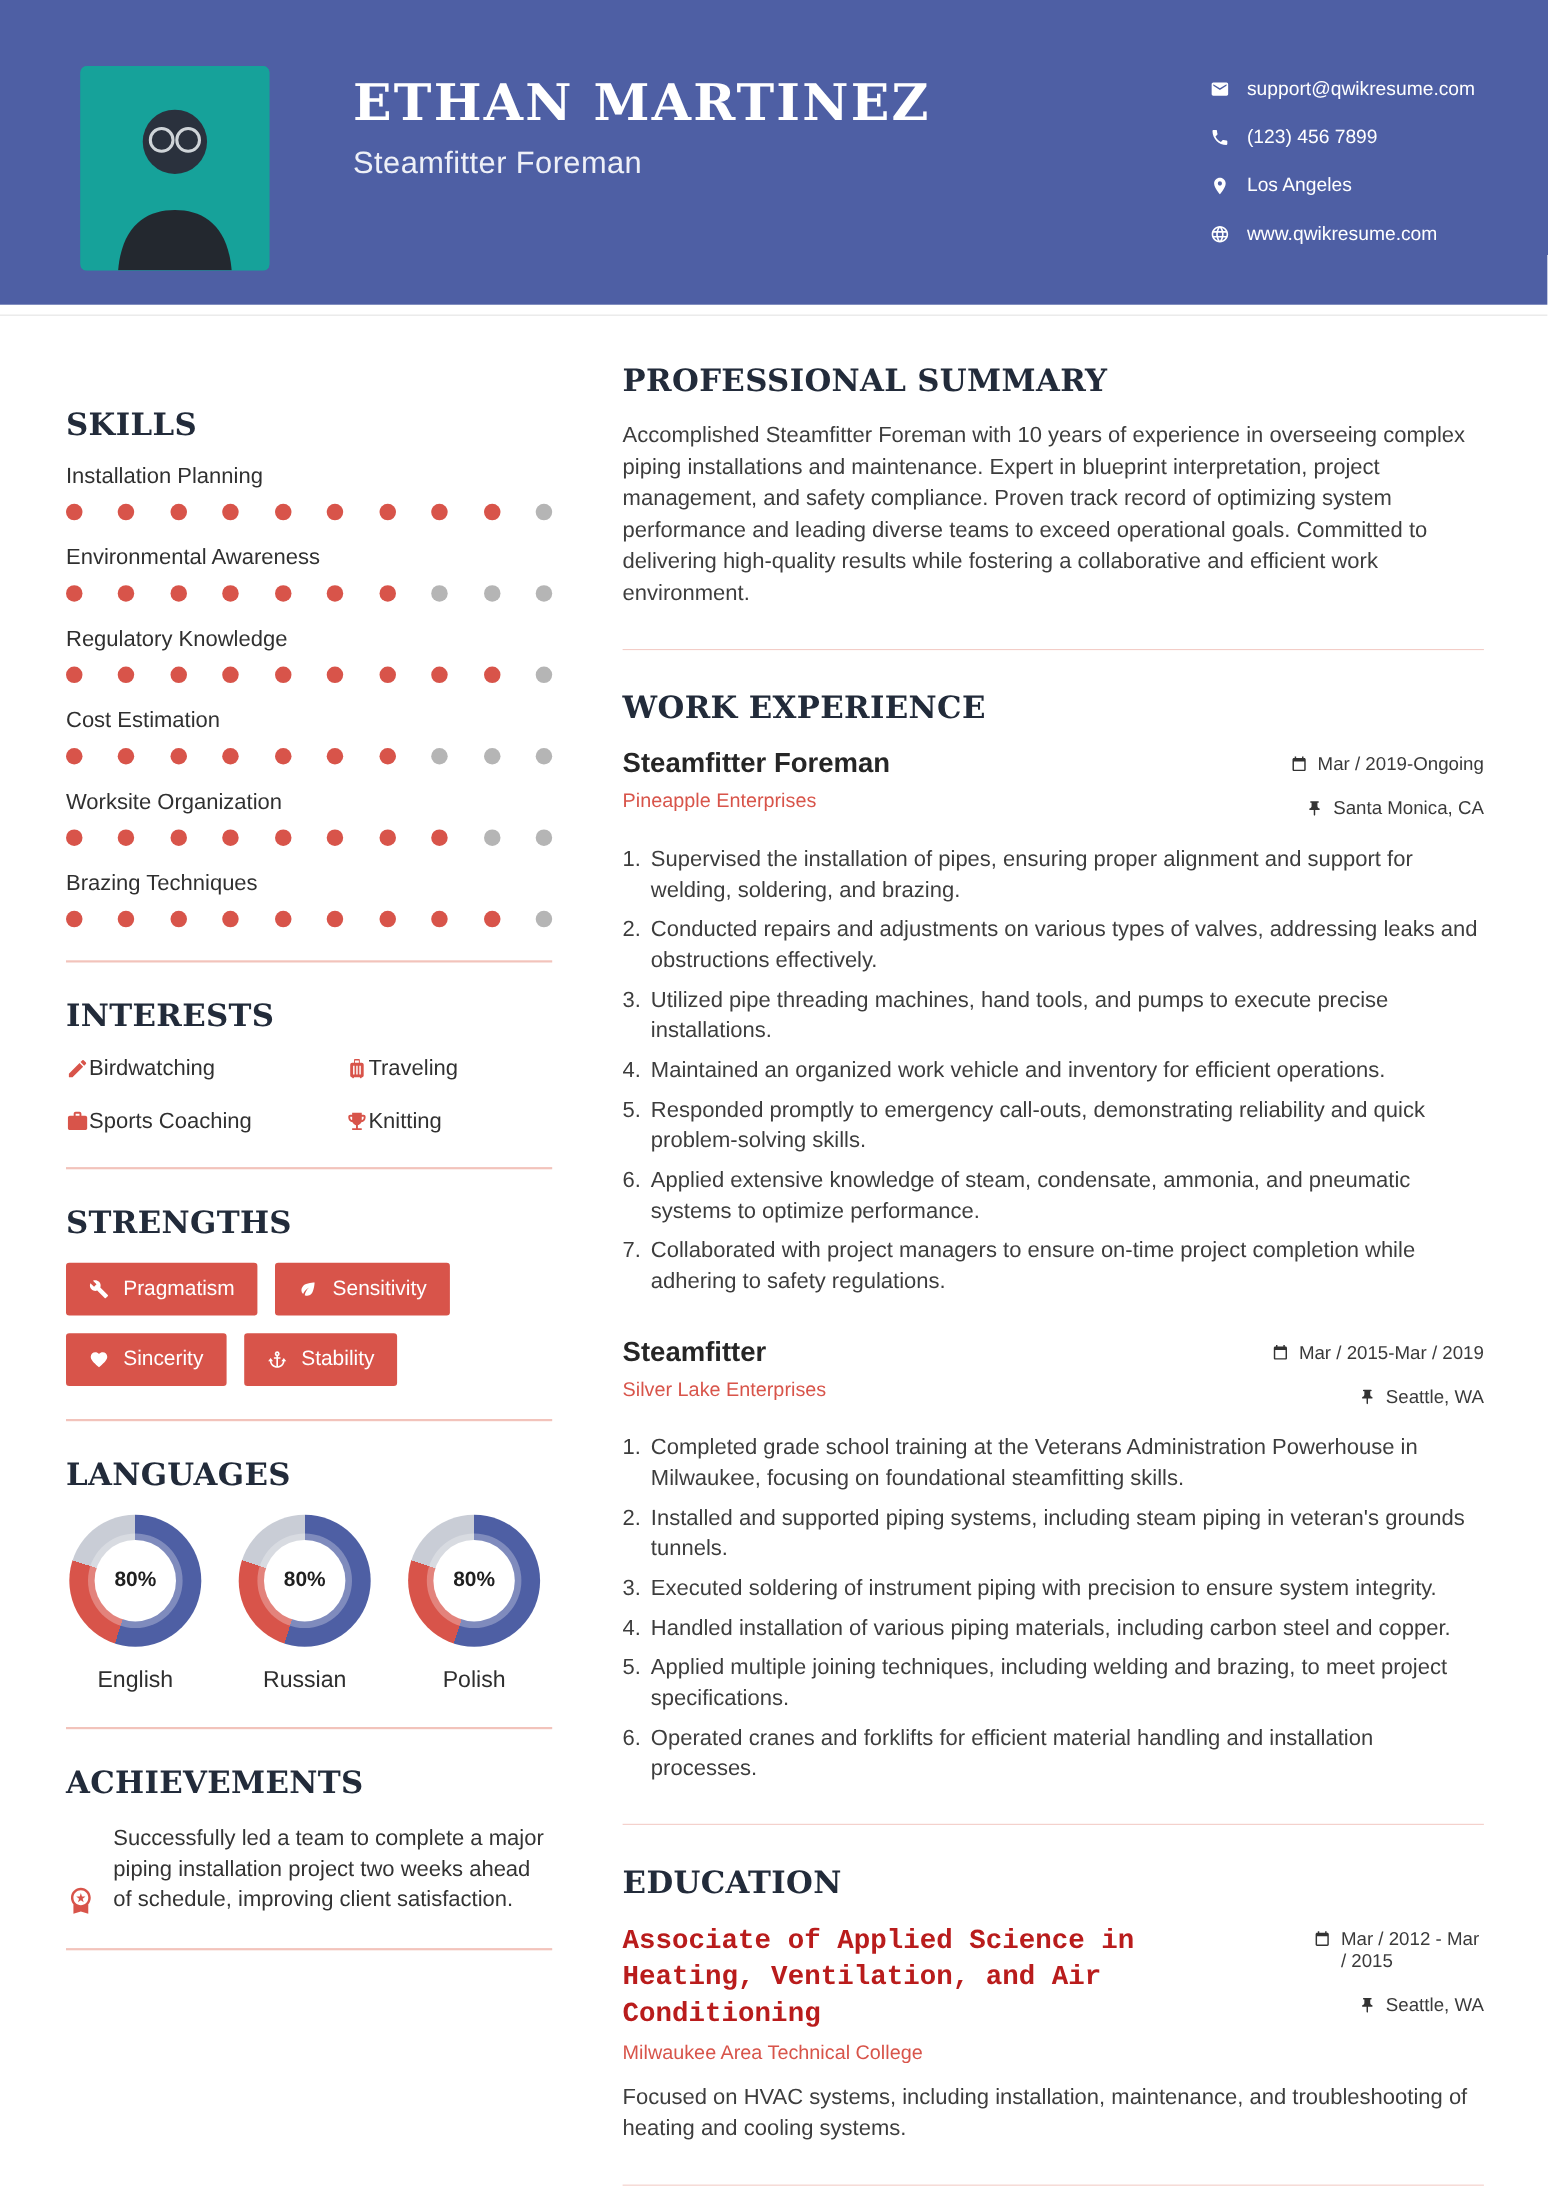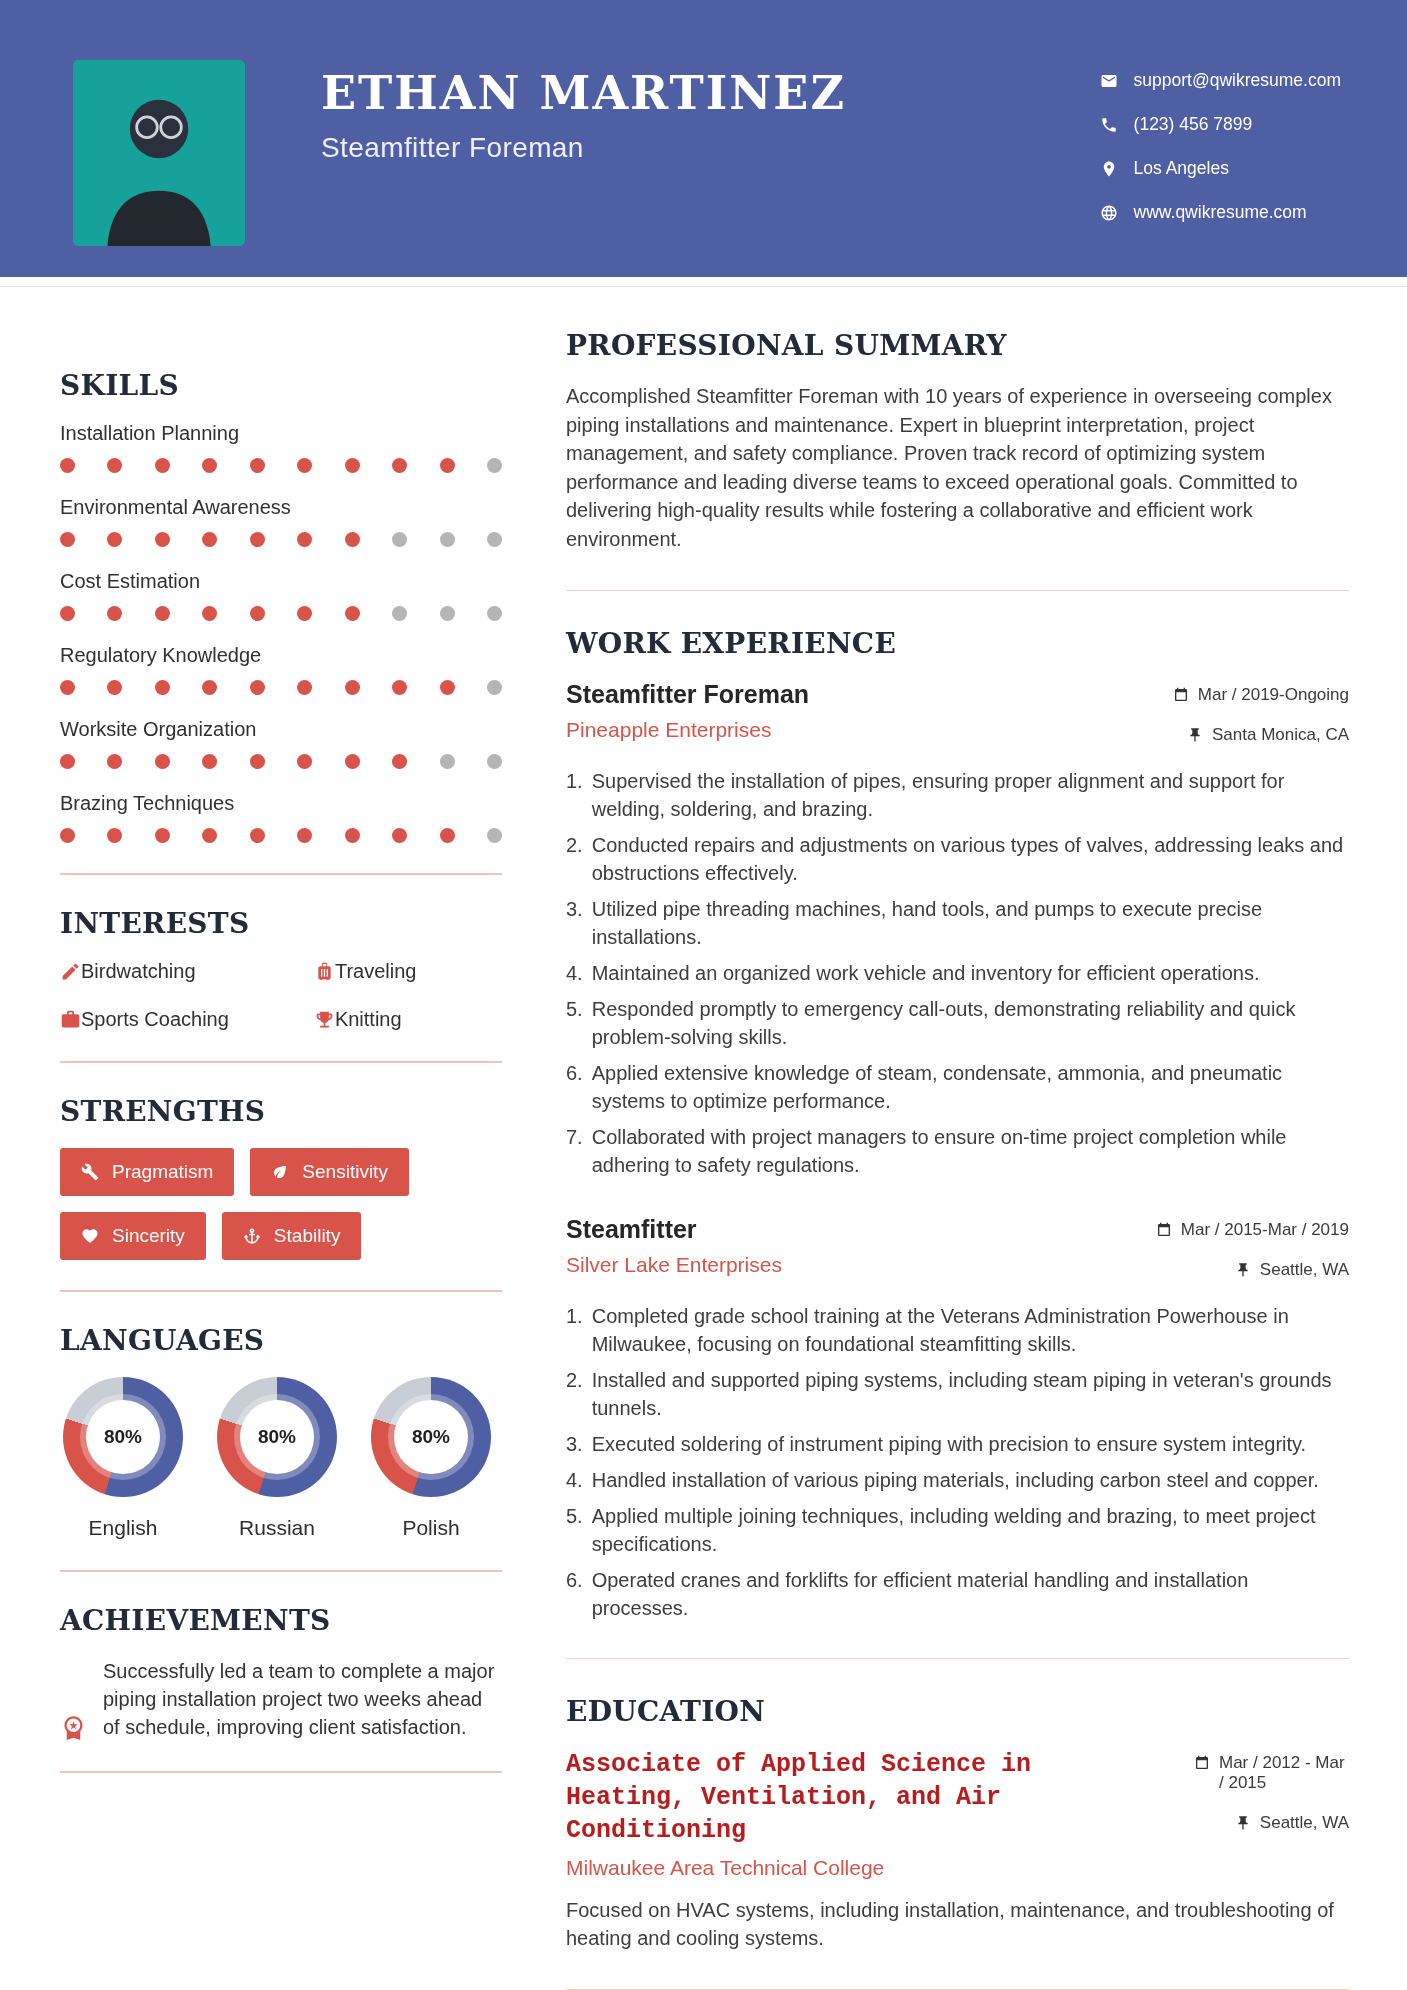--- a/index.html
+++ b/index.html
@@ -59,21 +59,21 @@
   
   .ach-item{display:flex;gap:16px;margin-bottom:27px;align-items:flex-end;}
   .ach-icon svg{width:27px;height:27px;fill:var(--accent);display:block;}
   .ach-text{font-size:20px;line-height:1.4;color:#333;}
   
   .summary-text{font-size:20px;line-height:1.43;margin:0;color:var(--text);}
   .job{margin-bottom:36px;}
   .job:last-child{margin-bottom:0;}
   .job-head{display:flex;justify-content:space-between;align-items:flex-start;}
   .job-title{font-size:25px;font-weight:bold;color:#262626;margin:0;}
-  .company{font-size:21px;color:var(--accent);margin-top:9px;}
+  .company{font-size:18px;color:var(--accent);margin-top:9px;}
   .job-meta{display:flex;flex-direction:column;gap:20px;align-items:flex-end;padding-top:5px;flex-shrink:0;margin-left:20px;}
   .meta-row{display:flex;gap:9px;align-items:flex-start;font-size:17px;color:#3a3a3a;}
   .micon svg{width:16px;height:16px;fill:#333;display:block;margin-top:2px;}
   .bullets{list-style:none;margin:22px 0 0;padding:0;}
   .bullets li{display:flex;gap:9px;font-size:20px;line-height:1.4;color:var(--text);margin-bottom:8px;}
   .bnum{flex-shrink:0;}
   .edu-head{display:flex;justify-content:space-between;align-items:flex-start;}
   .degree{font-size:25px;font-weight:bold;color:#b91c1c;margin:0;line-height:1.32;max-width:560px;font-family:Liberation Mono, monospace;}
   .edu-dates{max-width:130px;}
   .edu-desc{font-size:20px;line-height:1.43;margin:16px 0 0;color:var(--text);}
@@ -167,46 +167,46 @@
                 <span class="dot on"></span>
                 <span class="dot on"></span>
                 <span class="dot on"></span>
                 <span class="dot on"></span>
                 <span class="dot"></span>
                 <span class="dot"></span>
                 <span class="dot"></span>
               </div>
             </div>
             <div class="skill-item">
+              <div class="skill-name">Regulatory Knowledge</div>
+              <div class="dots">
+                <span class="dot on"></span>
+                <span class="dot on"></span>
+                <span class="dot on"></span>
+                <span class="dot on"></span>
+                <span class="dot on"></span>
+                <span class="dot on"></span>
+                <span class="dot on"></span>
+                <span class="dot on"></span>
+                <span class="dot on"></span>
+                <span class="dot"></span>
+              </div>
+            </div>
+            <div class="skill-item">
               <div class="skill-name">Cost Estimation</div>
               <div class="dots">
                 <span class="dot on"></span>
                 <span class="dot on"></span>
                 <span class="dot on"></span>
                 <span class="dot on"></span>
                 <span class="dot on"></span>
                 <span class="dot on"></span>
                 <span class="dot on"></span>
                 <span class="dot"></span>
                 <span class="dot"></span>
-                <span class="dot"></span>
-              </div>
-            </div>
-            <div class="skill-item">
-              <div class="skill-name">Regulatory Knowledge</div>
-              <div class="dots">
-                <span class="dot on"></span>
-                <span class="dot on"></span>
-                <span class="dot on"></span>
-                <span class="dot on"></span>
-                <span class="dot on"></span>
-                <span class="dot on"></span>
-                <span class="dot on"></span>
-                <span class="dot on"></span>
-                <span class="dot on"></span>
                 <span class="dot"></span>
               </div>
             </div>
             <div class="skill-item">
               <div class="skill-name">Worksite Organization</div>
               <div class="dots">
                 <span class="dot on"></span>
                 <span class="dot on"></span>
                 <span class="dot on"></span>
                 <span class="dot on"></span>

